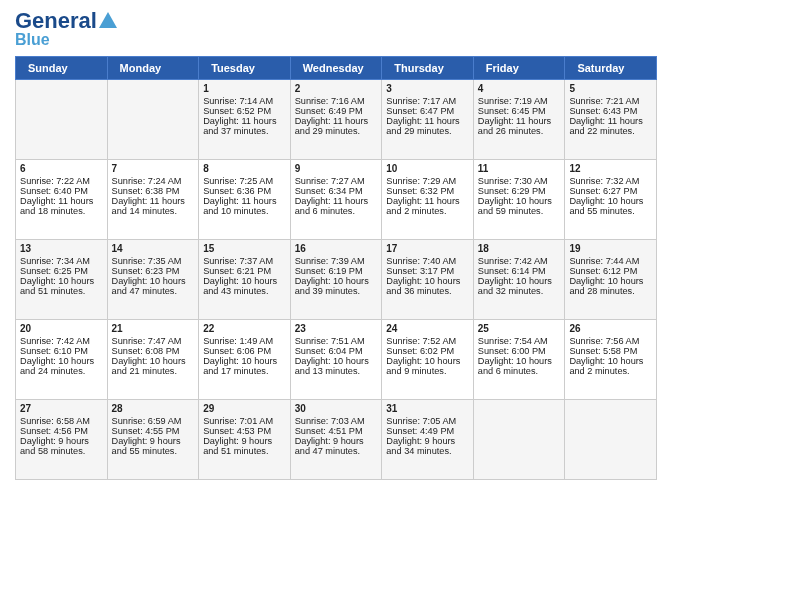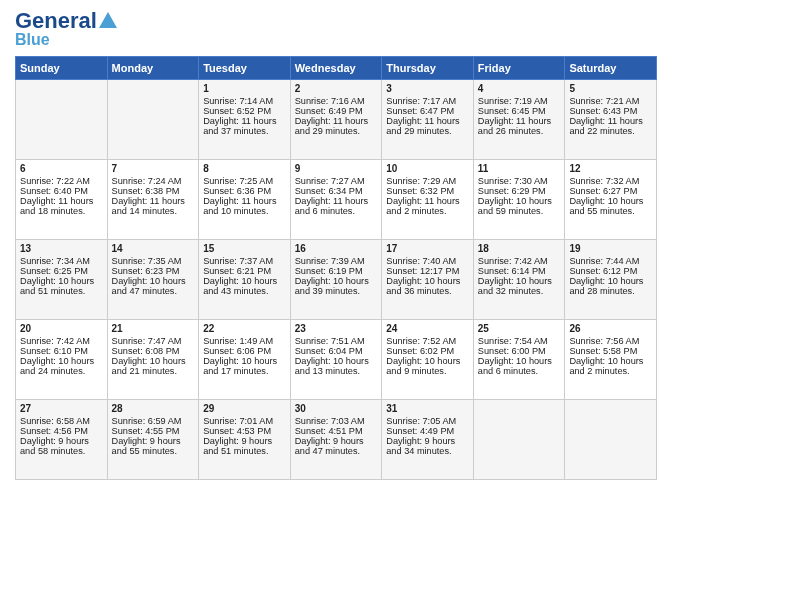--- a/index.html
+++ b/index.html
@@ -45,21 +45,21 @@
     table {
       width: 100%;
       border-collapse: collapse;
       table-layout: fixed;
     }
     thead tr th {
       background-color: #2a5dab;
       color: #fff;
       font-size: 11px;
       font-weight: bold;
-      padding: 5px 4px;
+      padding: 5px 12px;
       text-align: left;
       border: 1px solid #4a7dcc;
     }
     tbody tr td {
       border: 1px solid #ccc;
       vertical-align: top;
       padding: 3px 4px;
       font-size: 9.2px;
       color: #222;
       height: 80px;
@@ -214,21 +214,21 @@
           </td>
           <td>
             <span class="day-num">16</span>
             <div>Sunrise: 7:39 AM</div>
             <div>Sunset: 6:19 PM</div>
             <div>Daylight: 10 hours and 39 minutes.</div>
           </td>
           <td>
             <span class="day-num">17</span>
             <div>Sunrise: 7:40 AM</div>
-            <div>Sunset: 12:17 PM</div>
+            <div>Sunset: 3:17 PM</div>
             <div>Daylight: 10 hours and 36 minutes.</div>
           </td>
           <td>
             <span class="day-num">18</span>
             <div>Sunrise: 7:42 AM</div>
             <div>Sunset: 6:14 PM</div>
             <div>Daylight: 10 hours and 32 minutes.</div>
           </td>
           <td>
             <span class="day-num">19</span>

